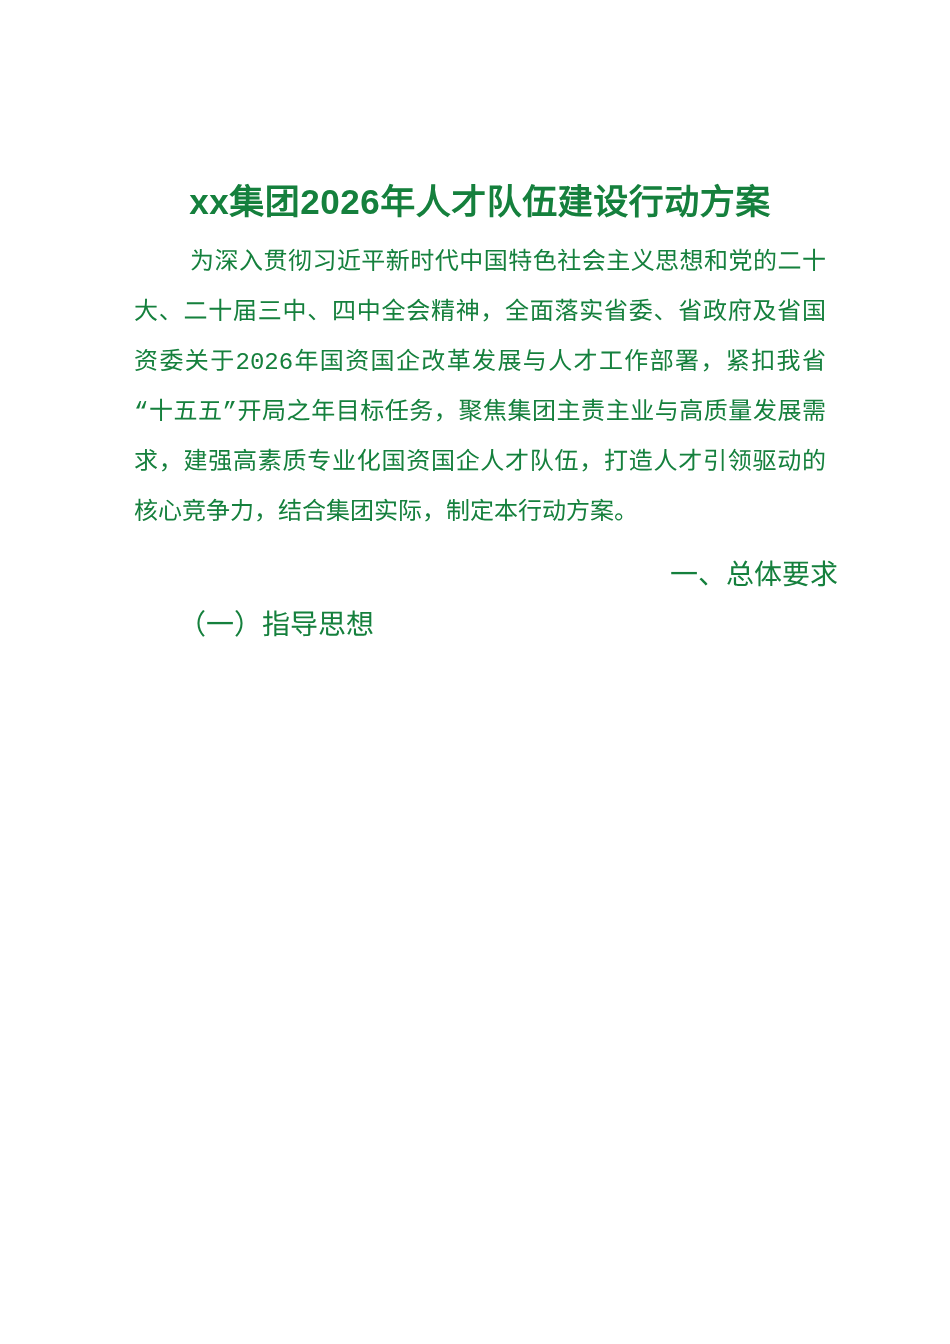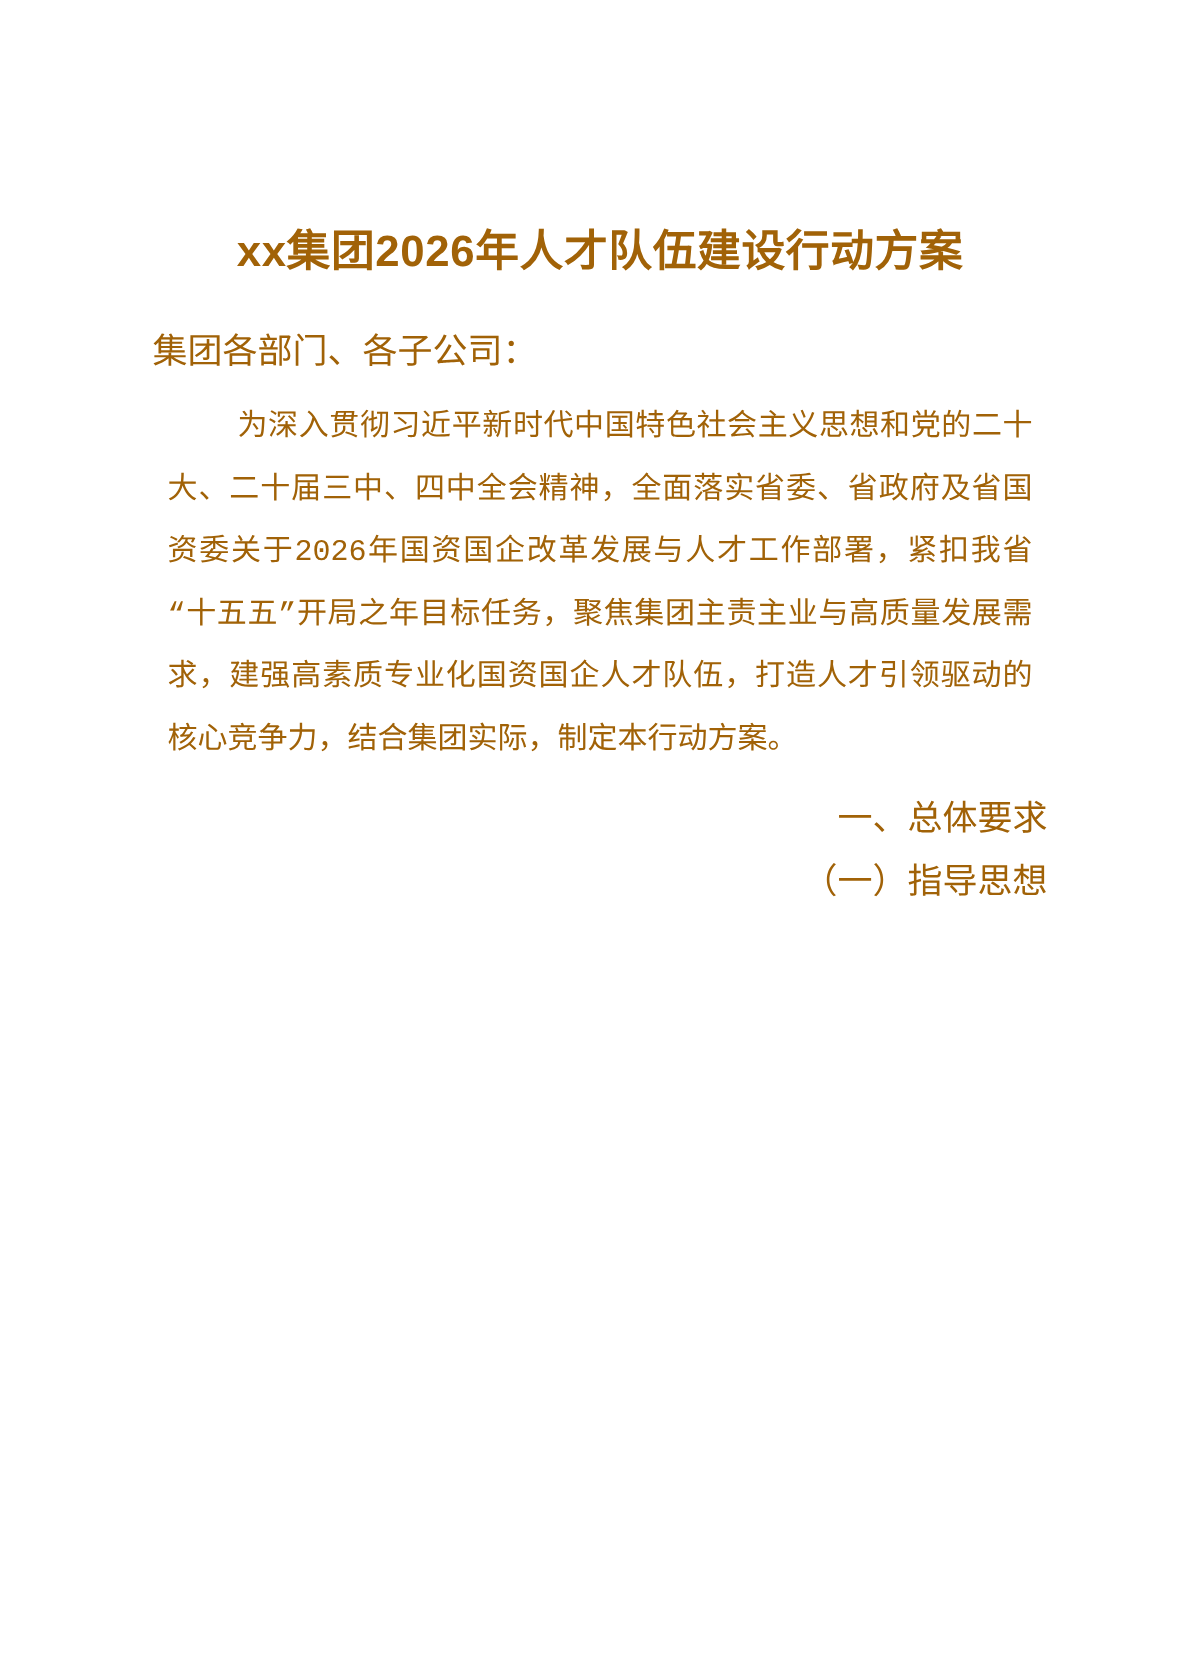--- a/index.html
+++ b/index.html
@@ -11,21 +11,21 @@
 
   .page {
     position: relative;
     width: 950px;
     height: 1344px;
     margin: 0 auto;
     background: #ffffff;
     box-sizing: border-box;
     overflow: hidden;
     font-family: "Liberation Sans", "DejaVu Sans", sans-serif;
-    color: #a16207;
+    color: #15803d;
     -webkit-font-smoothing: antialiased;
   }
 
   .content {
     position: absolute;
     left: 122px;
     top: 0;
     width: 716px;
   }
 
@@ -73,32 +73,31 @@
     text-indent: 56px;
     text-align: right;
   }
 
   .sub-heading {
     margin: 0;
     font-size: 28px;
     line-height: 50px;
     font-weight: 400;
     text-indent: 56px;
-    text-align: right;
+    text-align: left;
   }
 </style>
 </head>
 <body>
 
 <div class="page">
   <div class="content">
 
     <h1 class="doc-title">xx集团2026年人才队伍建设行动方案</h1>
 
-    <p class="salutation">集团各部门、各子公司：</p>
 
     <p class="body-para">为深入贯彻习近平新时代中国特色社会主义思想和党的二十大、二十届三中、四中全会精神，全面落实省委、省政府及省国资委关于2026年国资国企改革发展与人才工作部署，紧扣我省“十五五”开局之年目标任务，聚焦集团主责主业与高质量发展需求，建强高素质专业化国资国企人才队伍，打造人才引领驱动的核心竞争力，结合集团实际，制定本行动方案。</p>
 
     <h2 class="section-heading">一、总体要求</h2>
 
     <h3 class="sub-heading">（一）指导思想</h3>
 
 
   </div>
 </div>

